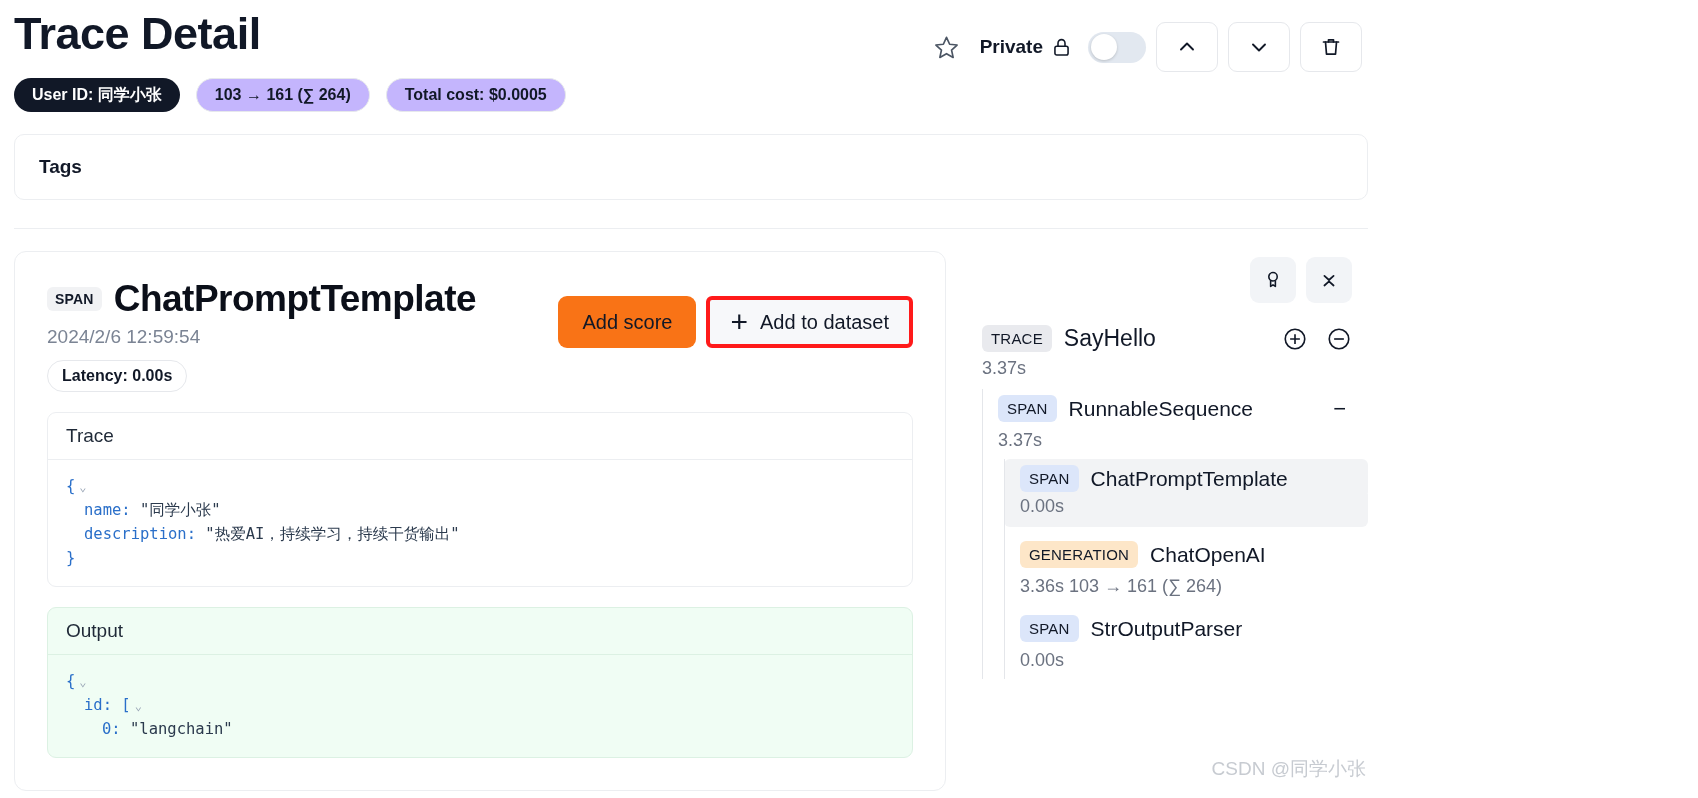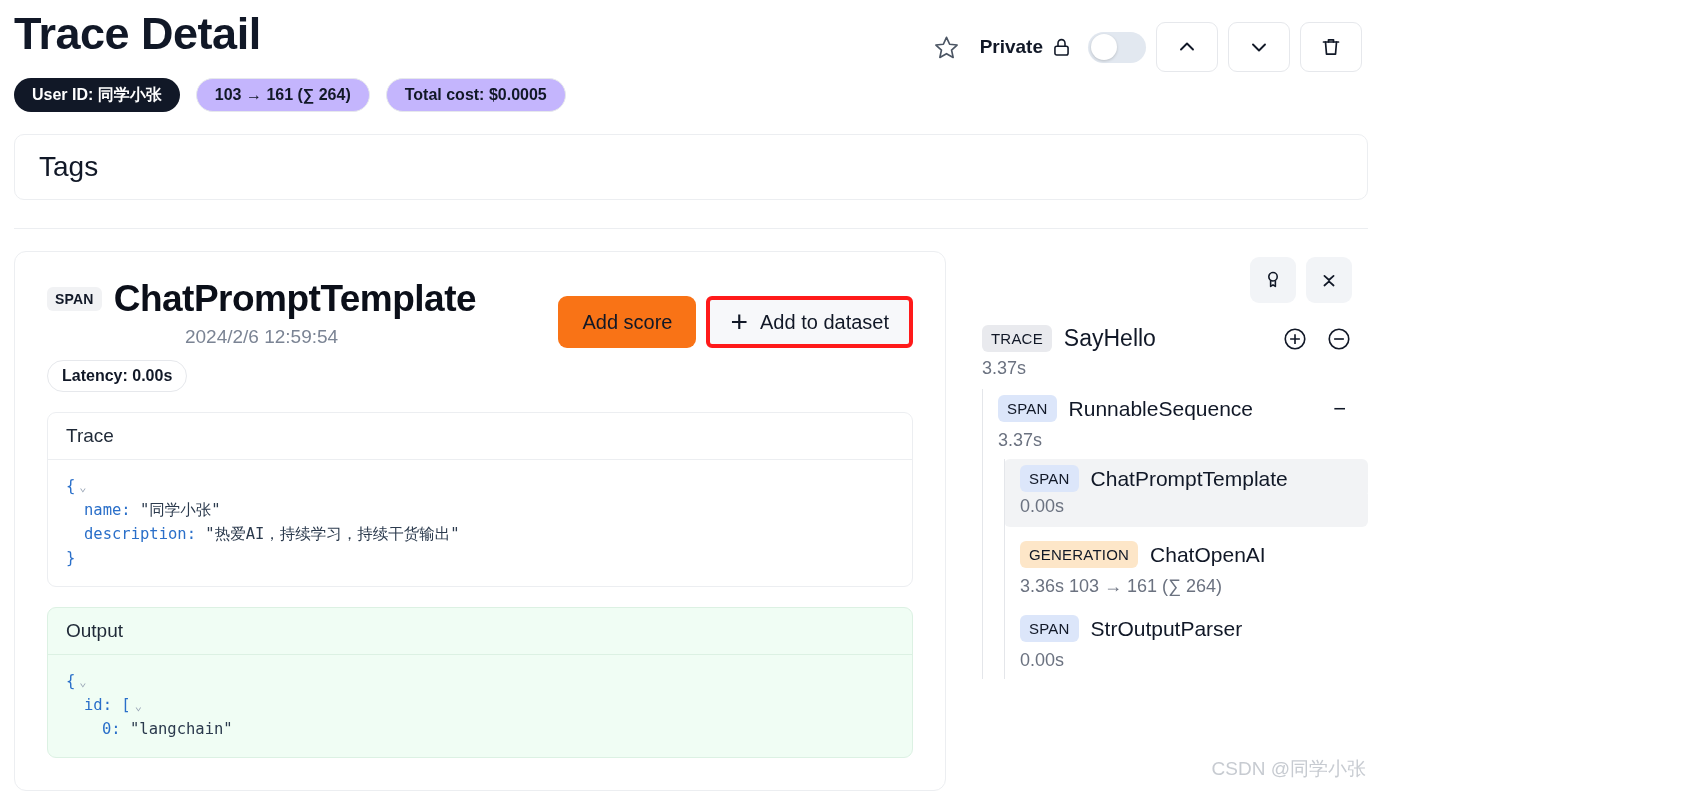--- a/index.html
+++ b/index.html
@@ -63,41 +63,41 @@
   .badge.solid { background: #111827; color: #ffffff; }
   .badge.outline { background: #c4b5fd; color: #111827; border: 1px solid #e6e8ec; font-weight: 700; }
 
   
   .tags-card {
     margin: 22px 14px 0 14px;
     height: 66px; border: 1px solid #eceef1; border-radius: 10px;
     display: flex; align-items: center; padding: 0 24px;
     background: #ffffff;
   }
-  .tags-title { font-size: 28px; font-weight: 400; color: #111827; }
+  .tags-title { font-size: 19px; font-weight: 700; color: #111827; }
   .divider { margin: 28px 14px 0 14px; height: 1px; background: #eceef1; }
 
   
   .main { display: flex; gap: 14px; padding: 22px 14px 0 14px; align-items: flex-start; }
 
   
   .left-card {
     width: 932px; border: 1px solid #eceef1; border-radius: 12px;
     background: #ffffff; padding: 26px 32px 0 32px; height: 540px; overflow: hidden;
     position: relative;
   }
   .lc-head { display: flex; align-items: flex-start; }
   .lc-titleblock { min-width: 0; }
   .lc-title-line { display: flex; align-items: center; gap: 12px; }
   .span-chip {
     background: #f1f2f4; color: #111827; border-radius: 6px;
     font-size: 14px; font-weight: 600; padding: 4px 8px; letter-spacing: 0.2px;
   }
   .lc-name { font-size: 37px; font-weight: 700; letter-spacing: -0.5px; color: #0b0f19; }
-  .lc-time { font-size: 19px; color: #7b8494; margin-top: 6px; text-align: center; }
+  .lc-time { font-size: 19px; color: #7b8494; margin-top: 6px; }
   .latency-chip {
     display: inline-flex; align-items: center; margin-top: 12px;
     height: 32px; padding: 0 14px; border: 1px solid #e6e8ec; border-radius: 17px;
     font-size: 16px; font-weight: 700; color: #111827; background: #fff;
   }
   .lc-actions { margin-left: auto; display: flex; align-items: flex-start; gap: 10px; padding-top: 18px; }
   .btn-addscore {
     height: 52px; padding: 0 24px; border-radius: 9px; border: none;
     background: #f97316; color: #111827; font-size: 20px; font-weight: 400;
     cursor: pointer; font-family: inherit;

